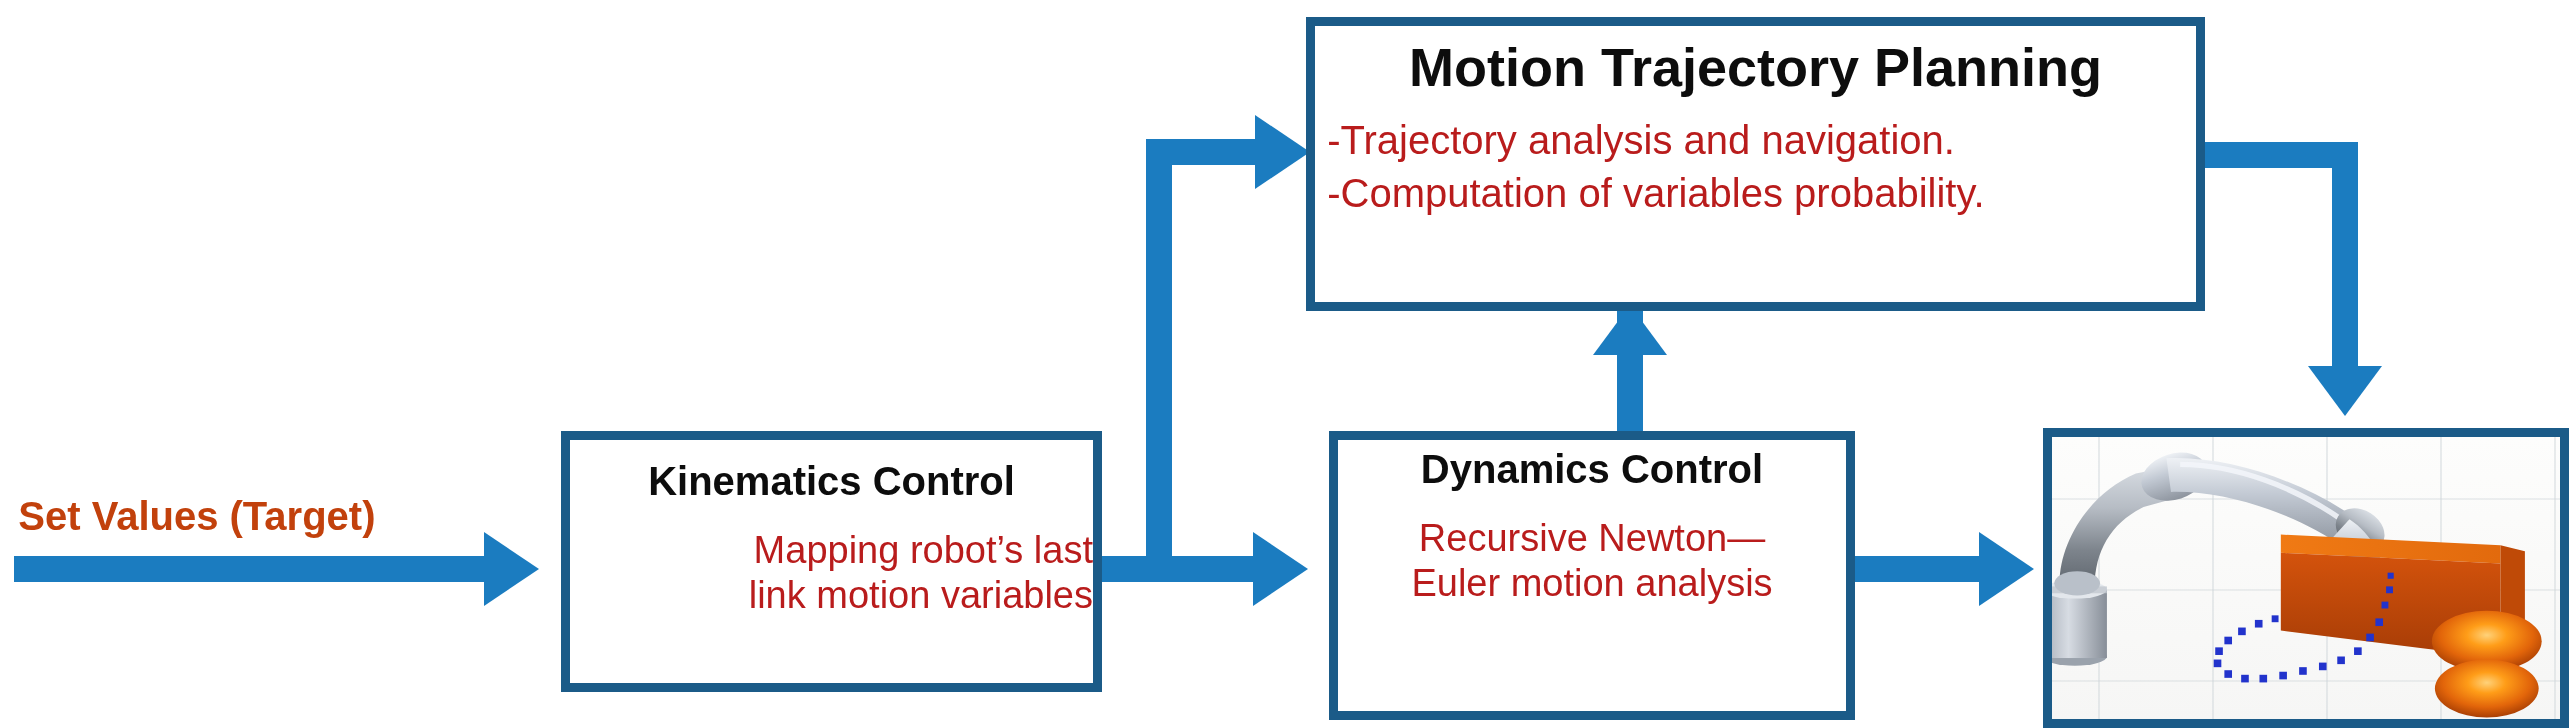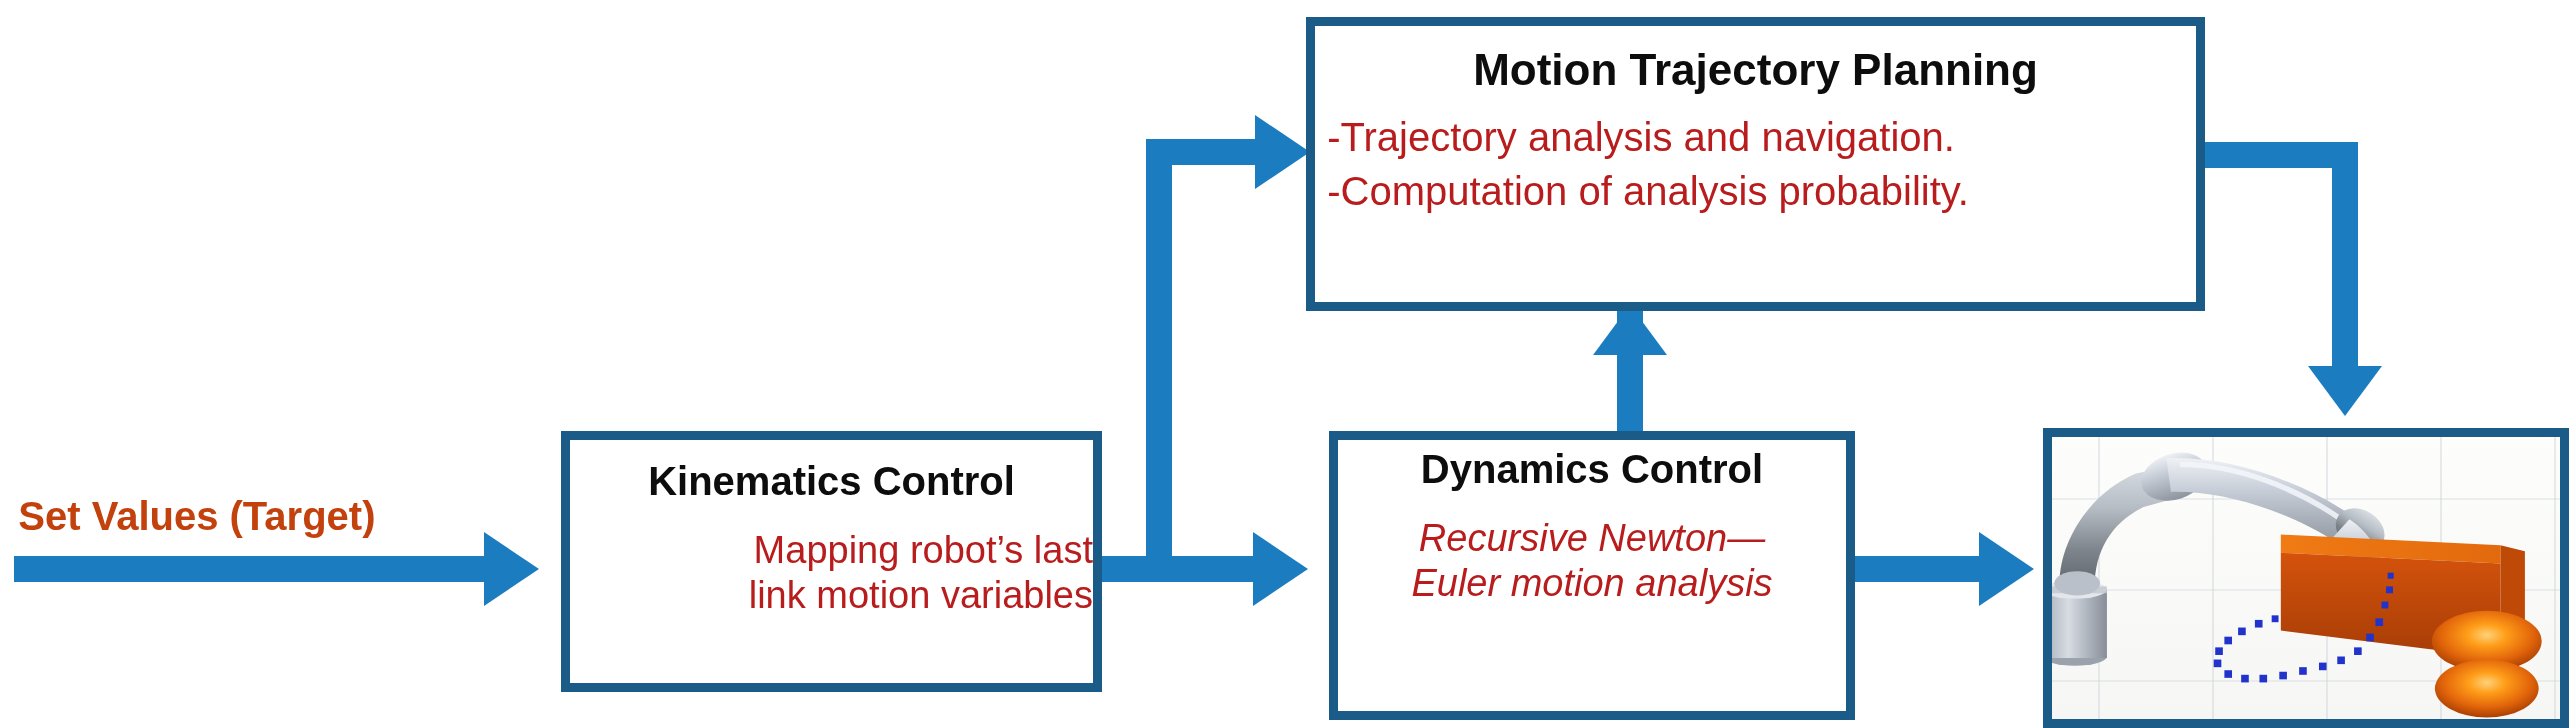--- a/index.html
+++ b/index.html
@@ -40,22 +40,22 @@
 
   
   #box-motion {
     left: 1306px;
     top: 17px;
     width: 899px;
     height: 294px;
     padding: 0;
   }
   #box-motion .node-title {
-    font-size: 44px;
-    margin-top: 21px;
+    font-size: 54px;
+    margin-top: 13px;
   }
   #box-motion .node-body {
     font-size: 40px;
     margin-top: 21.3px;
     padding-left: 12.2px;
     text-align: left;
   }
   #box-motion .node-body div { margin-bottom: 6.1px; }
 
   
@@ -83,21 +83,20 @@
     height: 289px;
   }
   #box-dynamics .node-title {
     font-size: 40px;
     margin-top: 8px;
   }
   #box-dynamics .node-body {
     font-size: 38px;
     margin-top: 26px;
     text-align: center;
-    font-style: italic;
   }
 
   
   #box-robot {
     left: 2043px;
     top: 428px;
     width: 526px;
     height: 300px;
     padding: 0;
     overflow: hidden;
@@ -180,21 +179,21 @@
   <div class="conn" style="left:2205px; top:142px; width:152px; height:26px;"></div>
   <div class="conn" style="left:2332px; top:142px; width:26px; height:229px;"></div>
   <div class="arrow-d" style="left:2308px; top:366px;"></div>
 
   <div id="label-setvalues">Set Values (Target)</div>
 
   <div class="node-box" id="box-motion">
     <div class="node-title">Motion Trajectory Planning</div>
     <div class="node-body">
       <div>-Trajectory analysis and navigation.</div>
-      <div>-Computation of analysis probability.</div>
+      <div>-Computation of variables probability.</div>
     </div>
   </div>
 
   <div class="node-box" id="box-kinematics">
     <div class="node-title">Kinematics Control</div>
     <div class="node-body">
       <div>Mapping robot’s last</div>
       <div>link motion variables</div>
     </div>
   </div>

